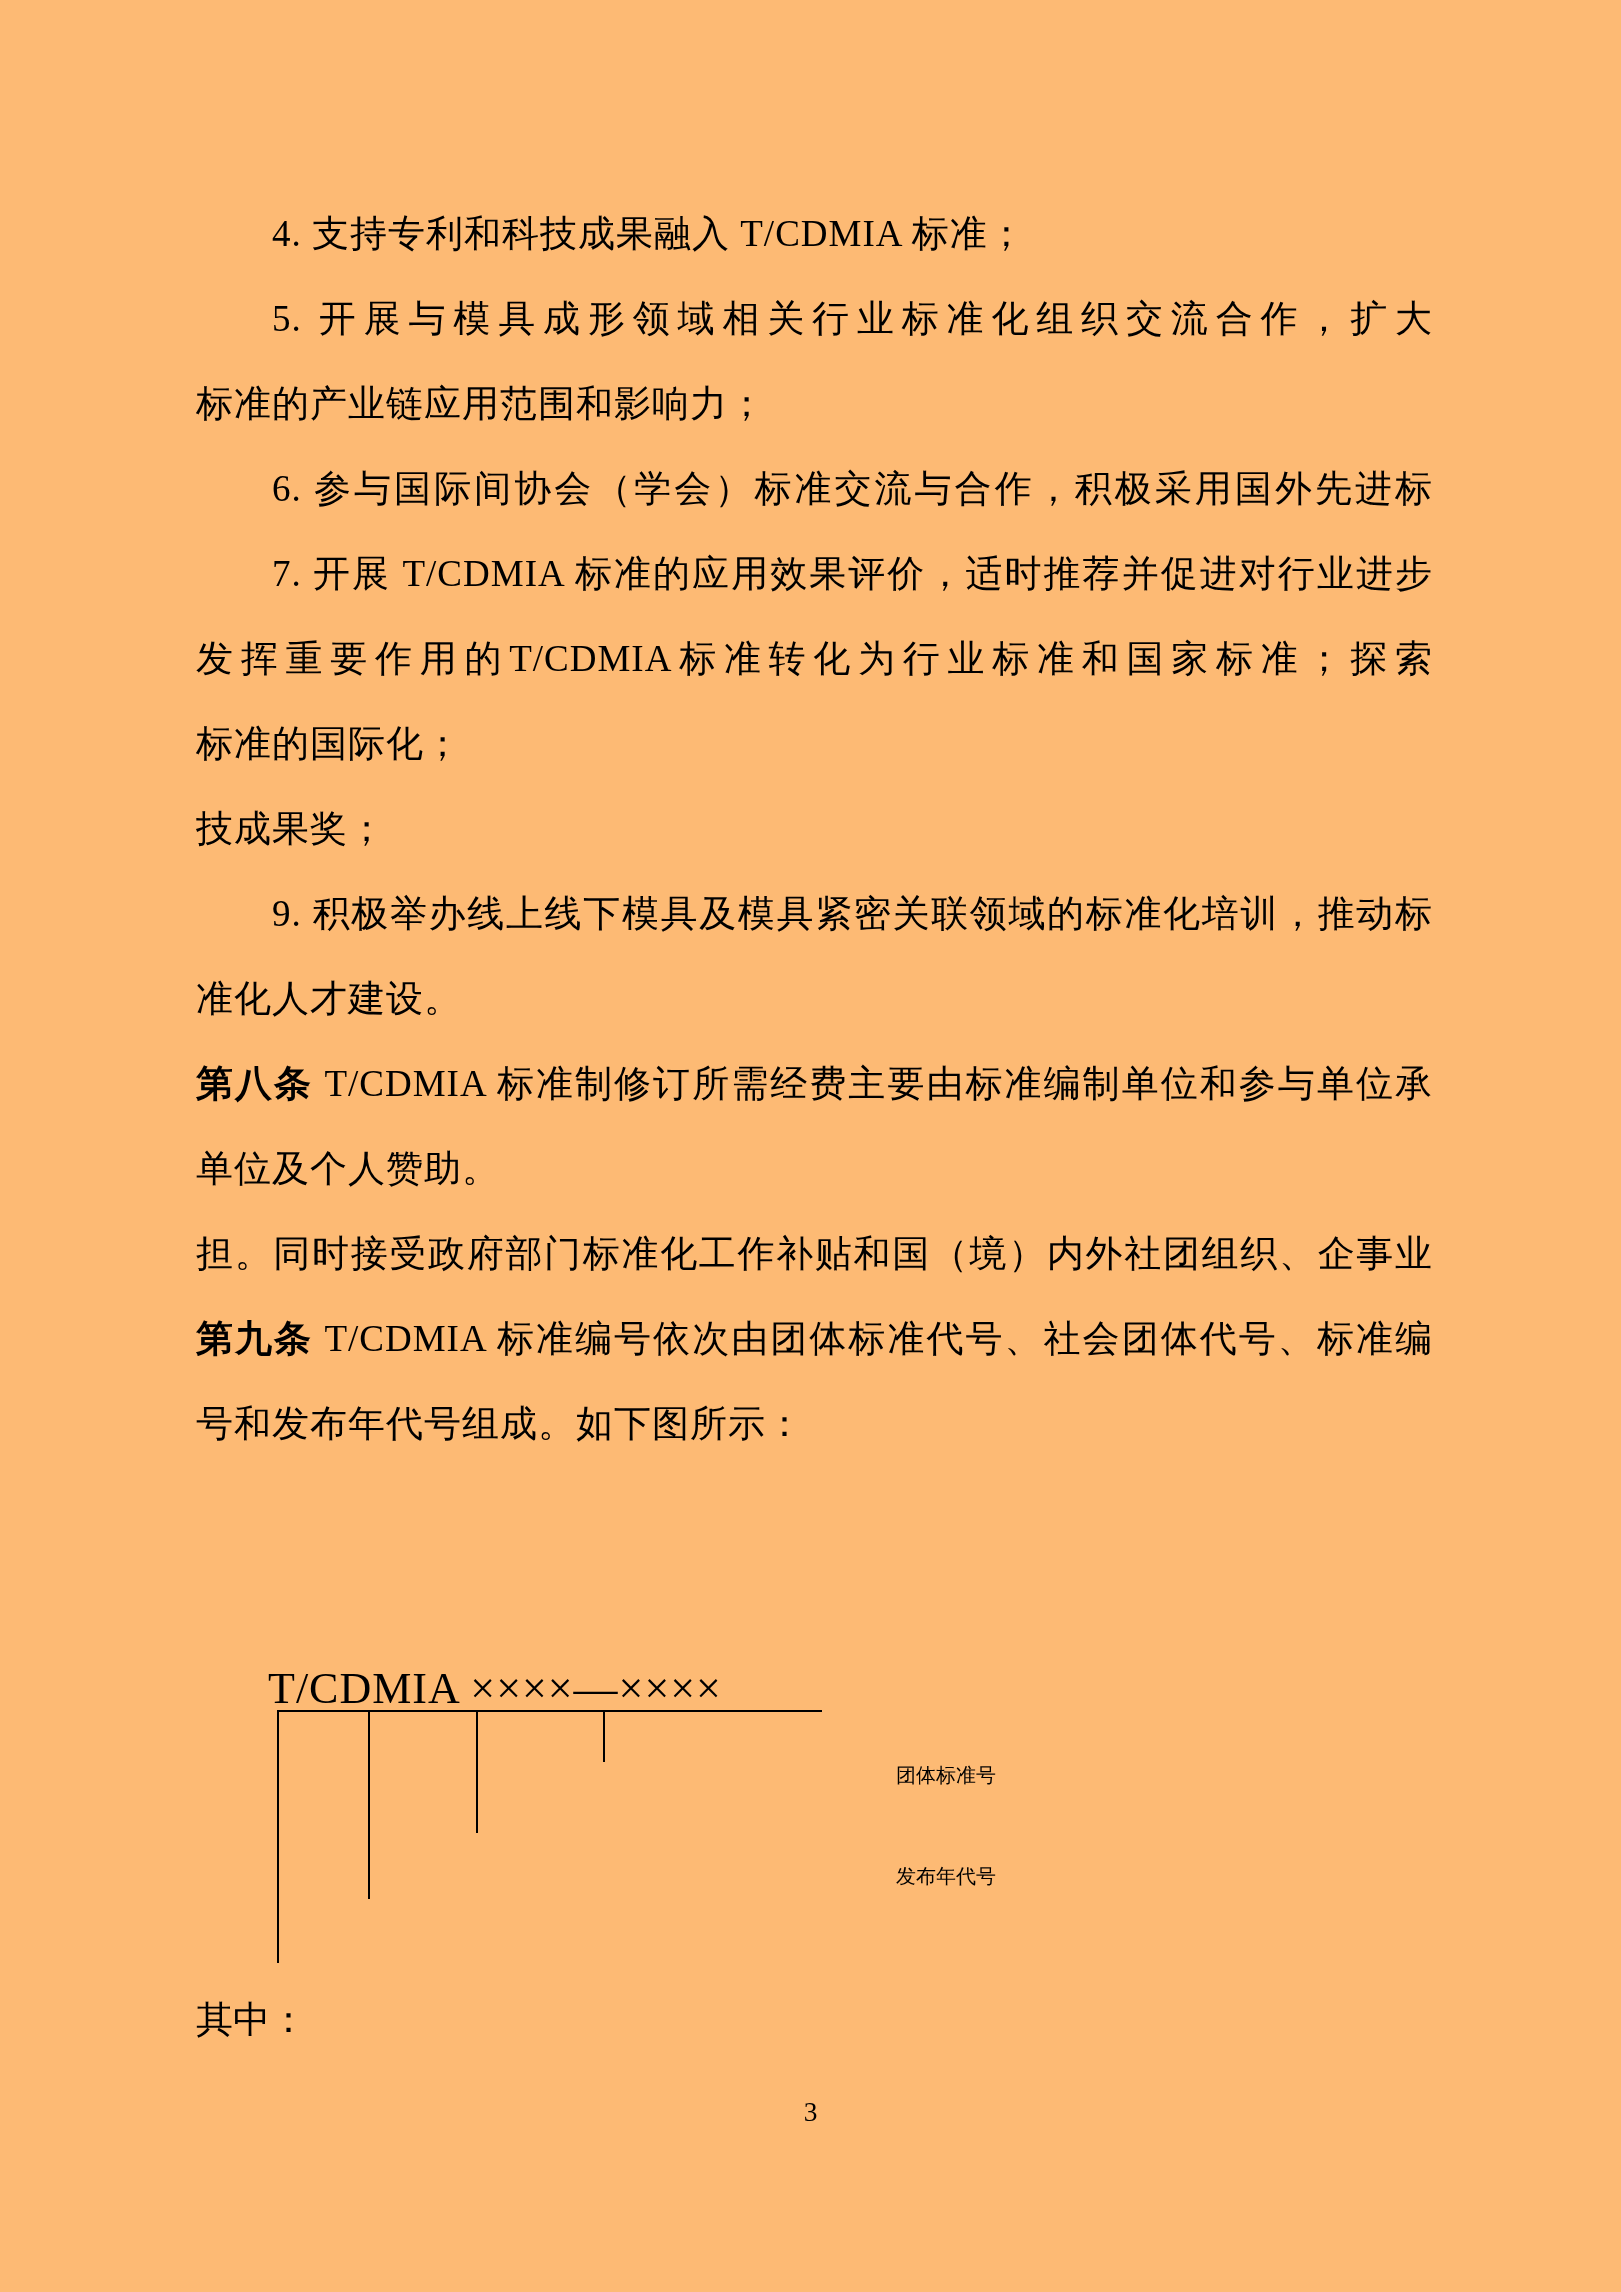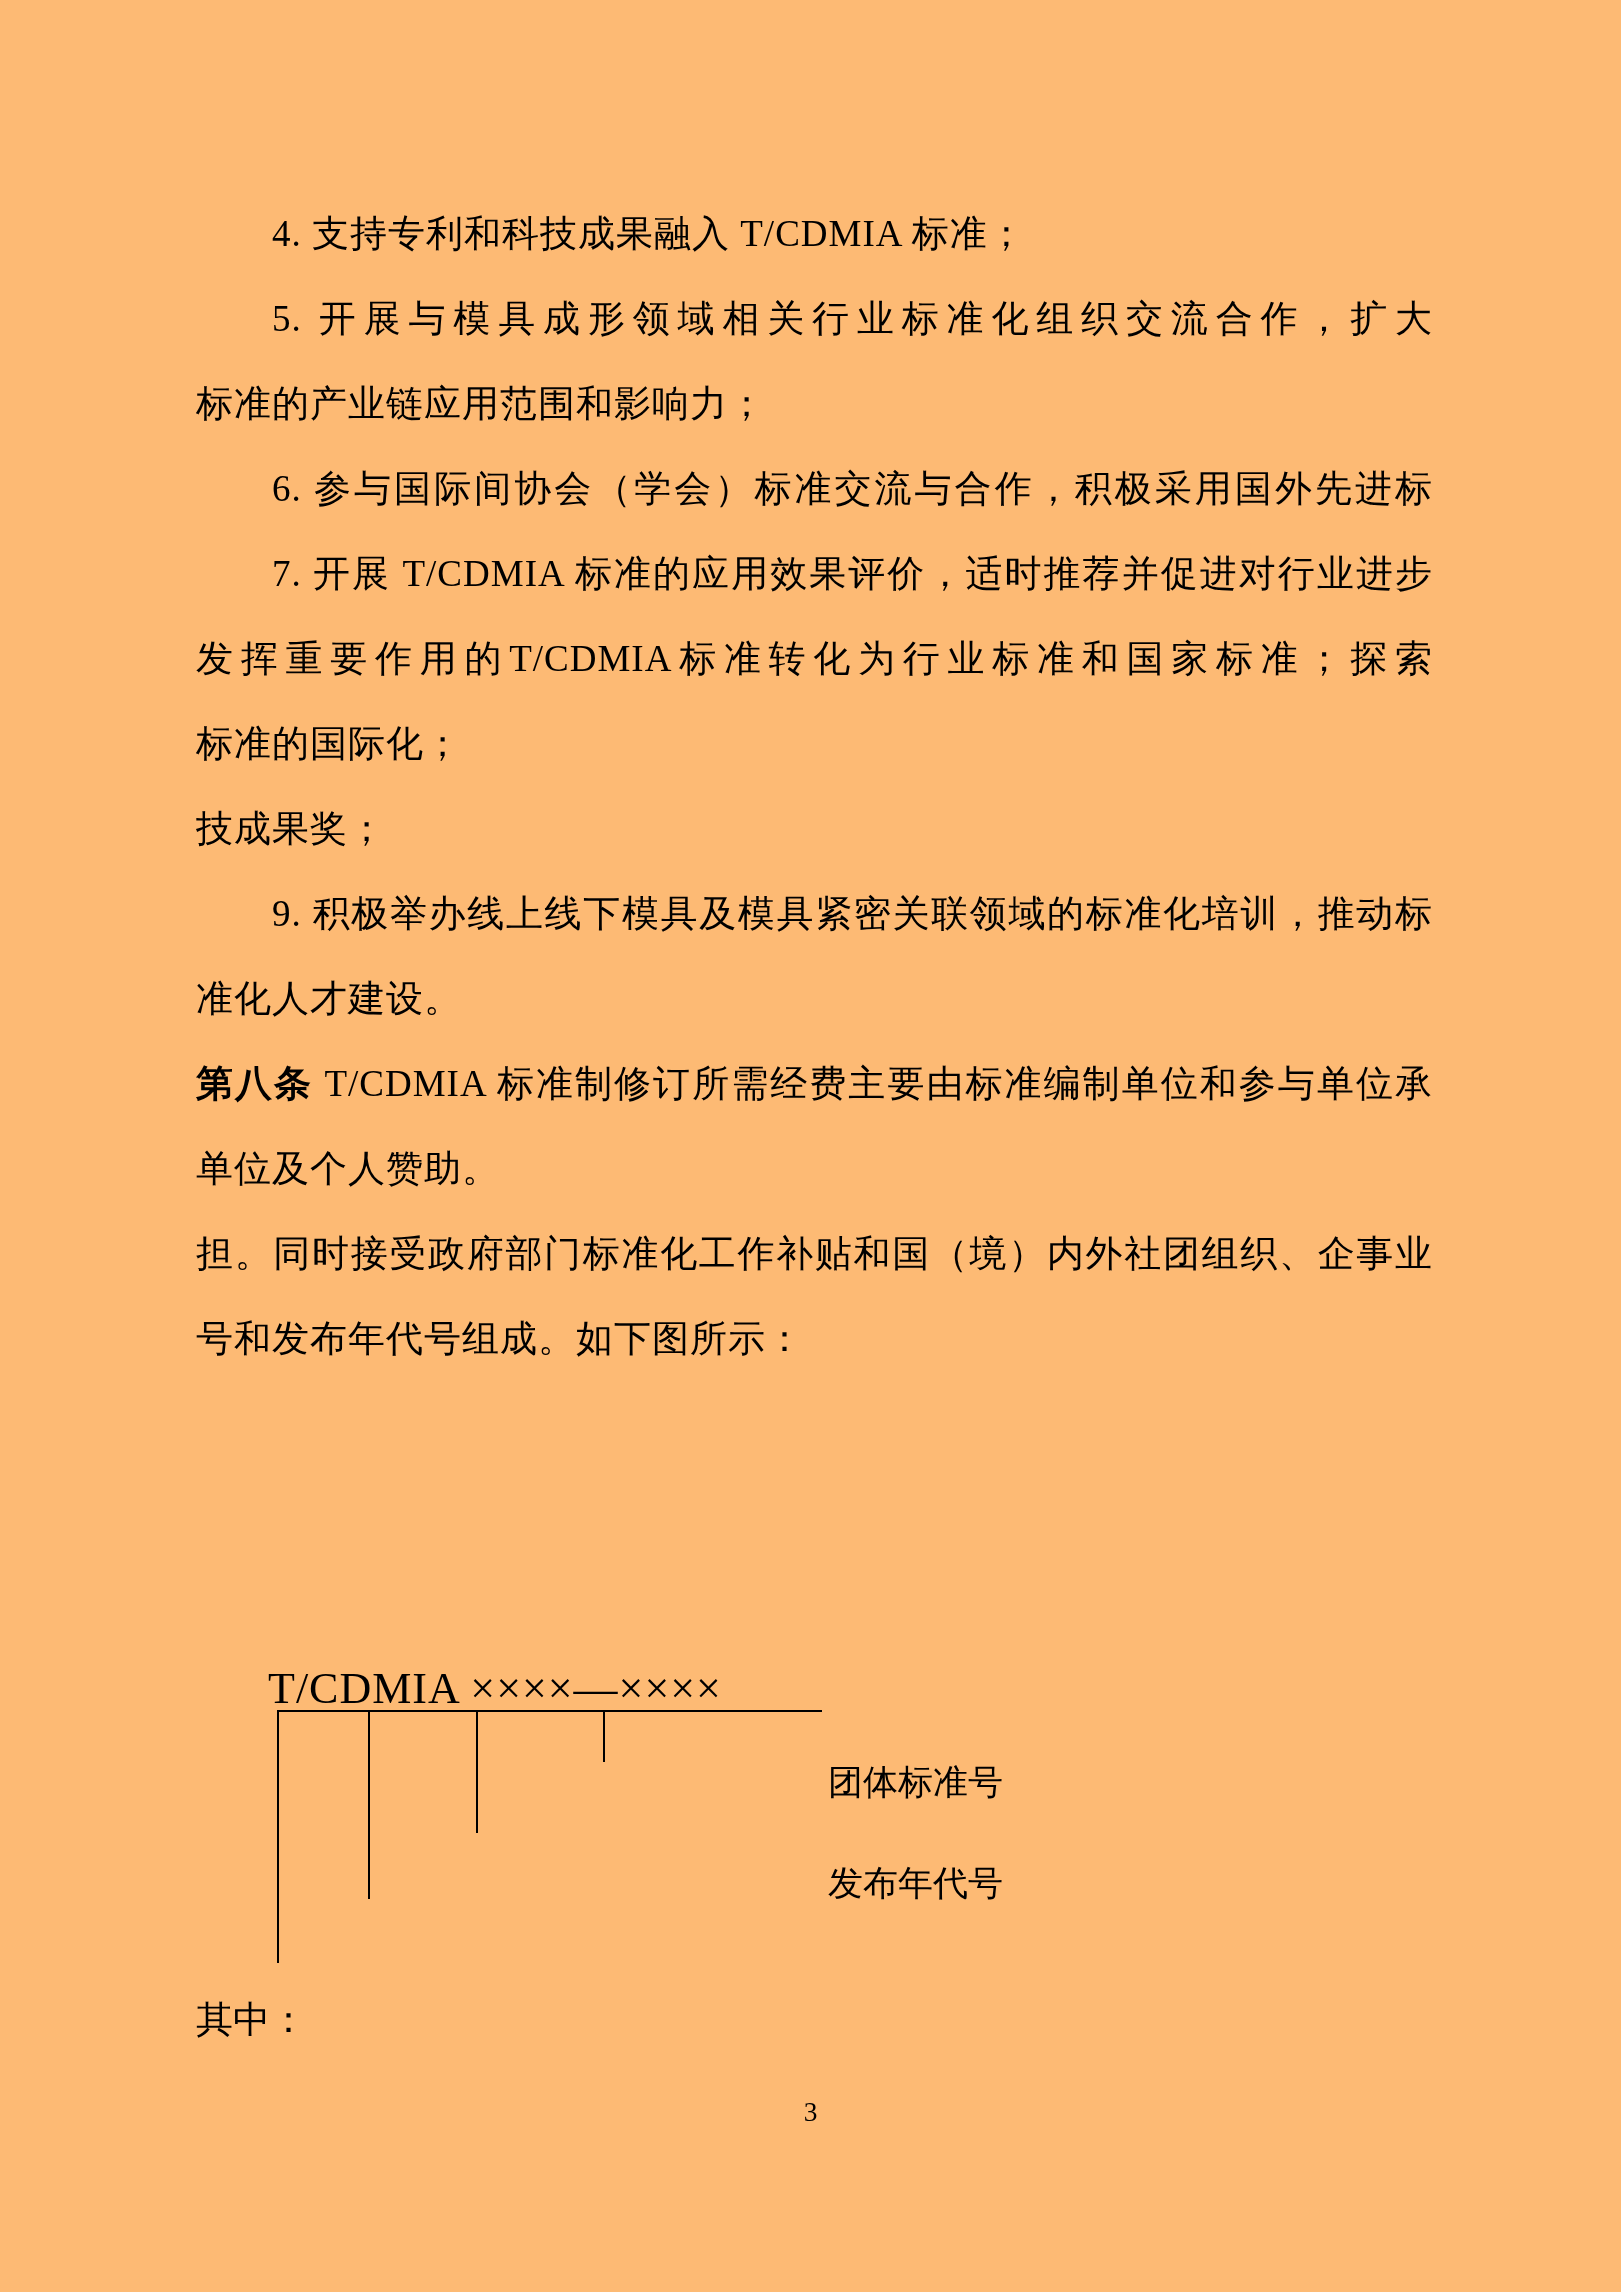--- a/index.html
+++ b/index.html
@@ -34,22 +34,22 @@
     font-size:44px;line-height:1;letter-spacing:1px;
     white-space:nowrap;
   }
   .dline{position:absolute;background:#000;}
   .hline{left:277px;top:1710px;width:545px;height:2px;}
   .v1{left:277px;top:1710px;width:2px;height:253px;}
   .v2{left:368px;top:1710px;width:2px;height:189px;}
   .v3{left:476px;top:1710px;width:2px;height:123px;}
   .v4{left:603px;top:1710px;width:2px;height:52px;}
   .dlabel{
-    position:absolute;left:828px;
-    font-size:35px;line-height:1;letter-spacing:0px;
+    position:absolute;left:896px;
+    font-size:20px;line-height:1;letter-spacing:0px;
     white-space:nowrap;
   }
   .dlabel.l1{top:1765px;}
   .dlabel.l2{top:1866px;}
   .footer-line{
     position:absolute;left:196px;top:2001px;
     font-size:37px;line-height:1;
   }
   .page-number{
     position:absolute;left:0;top:2099px;width:100%;
@@ -68,20 +68,21 @@
     <div class="line ind j"><b class="lead"></b><span>6. 参与国际间协会（学会）标准交流与合作，积极采用国外先进标准，</span></div>
     <div class="line ind j"><b class="lead"></b><span>7. 开展 T/CDMIA 标准的应用效果评价，适时推荐并促进对行业进步</span></div>
     <div class="line j"><b class="lead"></b><span>发挥重要作用的T/CDMIA标准转化为行业标准和国家标准；探索T/CDMIA</span></div>
     <div class="line"><b class="lead"></b><span>标准的国际化；</span></div>
     <div class="line"><b class="lead"></b><span>技成果奖；</span></div>
     <div class="line ind j"><b class="lead"></b><span>9. 积极举办线上线下模具及模具紧密关联领域的标准化培训，推动标</span></div>
     <div class="line"><b class="lead"></b><span>准化人才建设。</span></div>
     <div class="line j"><b class="lead">第八条</b><span> T/CDMIA 标准制修订所需经费主要由标准编制单位和参与单位承</span></div>
     <div class="line"><b class="lead"></b><span>单位及个人赞助。</span></div>
     <div class="line j"><b class="lead"></b><span>担。同时接受政府部门标准化工作补贴和国（境）内外社团组织、企事业</span></div>
+    <div class="line j"><b class="lead">第九条</b><span> T/CDMIA 标准编号依次由团体标准代号、社会团体代号、标准编</span></div>
     <div class="line"><b class="lead"></b><span>号和发布年代号组成。如下图所示：</span></div>
   </div>
 
   <div>
     <div class="diagram-title">T/CDMIA ××××—××××</div>
     <div class="dline hline"></div>
     <div class="dline v1"></div>
     <div class="dline v2"></div>
     <div class="dline v3"></div>
     <div class="dline v4"></div>

